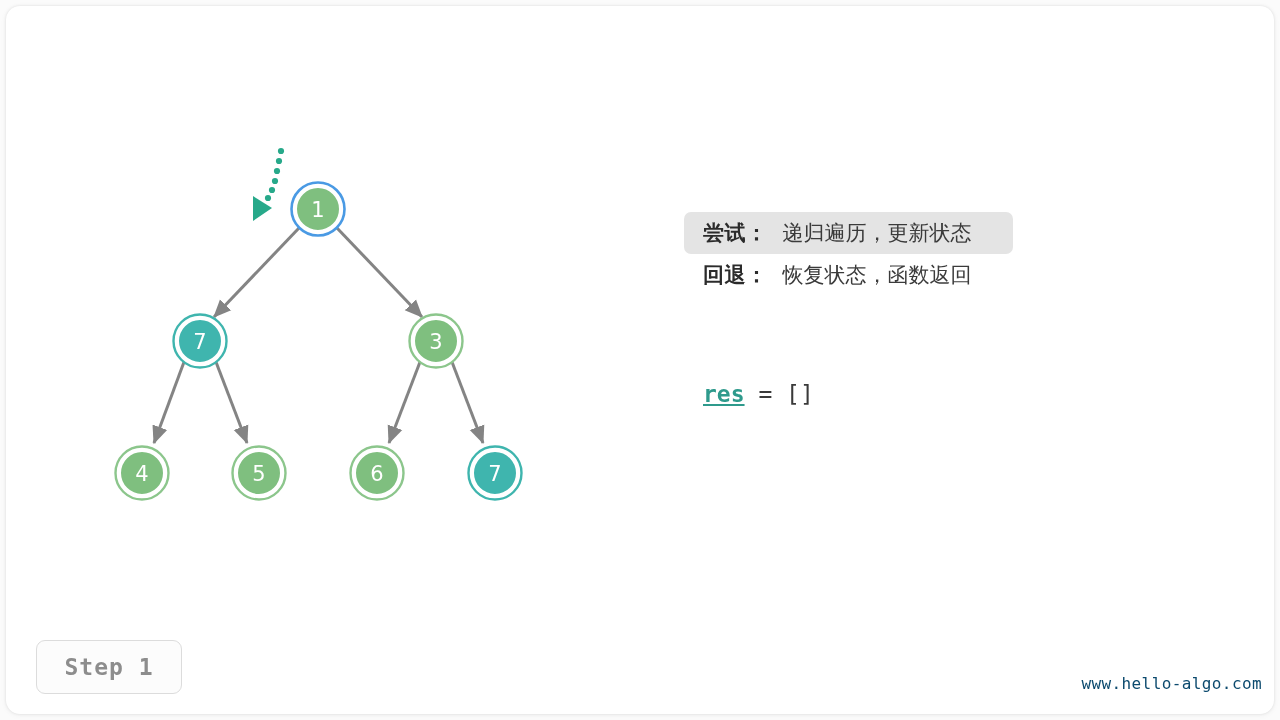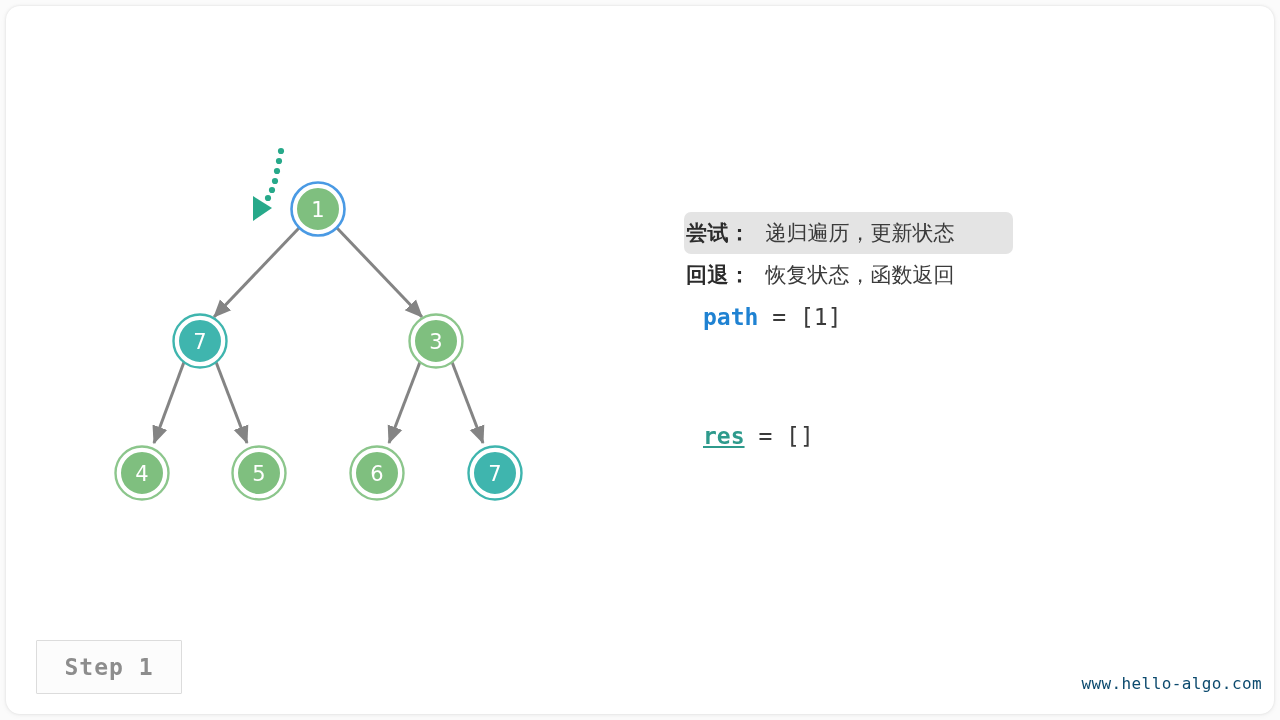--- a/index.html
+++ b/index.html
@@ -77,21 +77,21 @@
     height: 42px;
     width: 329px;
     background: #e4e4e4;
     border-radius: 7px;
     z-index: 0;
   }
 
   .panel-row .row-inner {
     position: relative;
     z-index: 1;
-    padding-left: 2px;
+    padding-left: 19px;
     display: flex;
     align-items: center;
   }
 
   .kw { font-weight: bold; color: #2b2b2b; letter-spacing: 0.5px; }
   .txt { color: #3b3b3b; margin-left: 15px; }
 
   .code-row {
     font-family: "DejaVu Sans Mono", "Liberation Mono", monospace;
     font-size: 23px;
@@ -108,21 +108,21 @@
   .gap-row { height: 77px; }
 
   
   #step-badge {
     position: absolute;
     left: 36px;
     top: 640px;
     width: 144px;
     height: 52px;
     border: 1px solid #dcdcdc;
-    border-radius: 1px;
+    border-radius: 9px;
     background: #fcfcfc;
     display: flex;
     align-items: center;
     justify-content: center;
     font-family: "DejaVu Sans Mono", "Liberation Mono", monospace;
     font-size: 23px;
     font-weight: bold;
     color: #8d8d8d;
     letter-spacing: 1px;
   }
@@ -224,23 +224,20 @@
       </div>
     </div>
 
     <div class="panel-row cjk">
       <div class="row-inner">
         <span class="kw">回退：</span>
         <span class="txt">恢复状态，函数返回</span>
       </div>
     </div>
 
-    <div class="code-row">
-      <span class="var-path">path</span><span class="code-rest"> = [1]</span>
-    </div>
 
     <div class="gap-row"></div>
 
     <div class="code-row">
       <span class="var-res">res</span><span class="code-rest"> = []</span>
     </div>
   </div>
 
   <div id="step-badge">Step 1</div>
 

